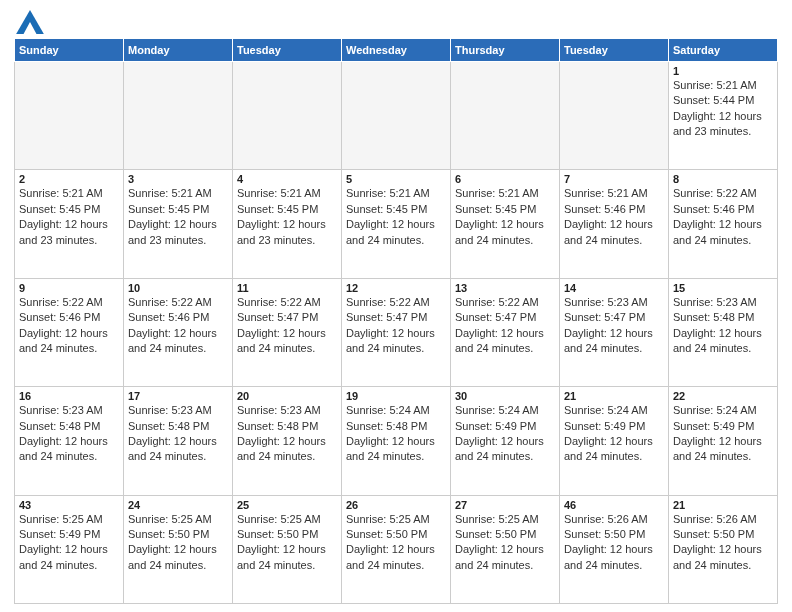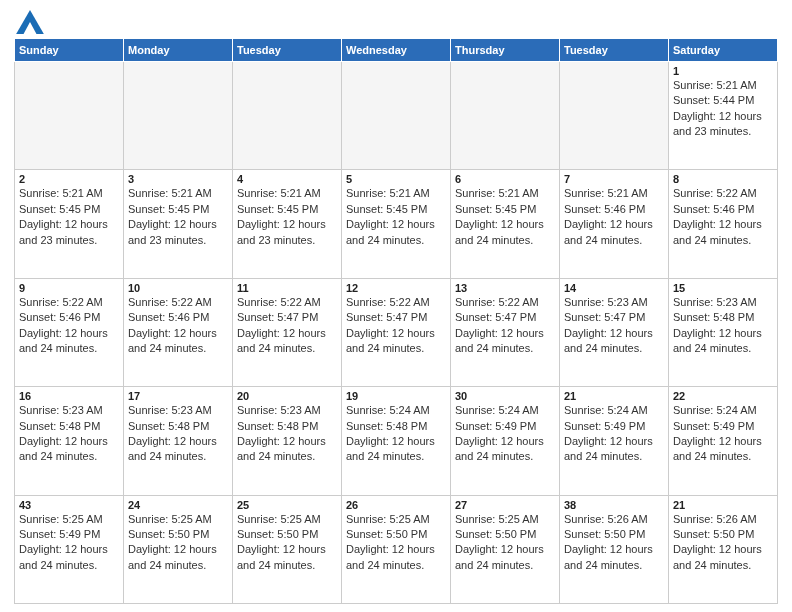--- a/index.html
+++ b/index.html
@@ -290,21 +290,21 @@
 Sunset: 5:50 PM
 Daylight: 12 hours and 24 minutes.</div>
           </td>
           <td>
             <span class="day-num">27</span>
             <div class="day-info" style="white-space: pre-line;">Sunrise: 5:25 AM
 Sunset: 5:50 PM
 Daylight: 12 hours and 24 minutes.</div>
           </td>
           <td>
-            <span class="day-num">38</span>
+            <span class="day-num">46</span>
             <div class="day-info" style="white-space: pre-line;">Sunrise: 5:26 AM
 Sunset: 5:50 PM
 Daylight: 12 hours and 24 minutes.</div>
           </td>
           <td>
             <span class="day-num">21</span>
             <div class="day-info" style="white-space: pre-line;">Sunrise: 5:26 AM
 Sunset: 5:50 PM
 Daylight: 12 hours and 24 minutes.</div>
           </td>

